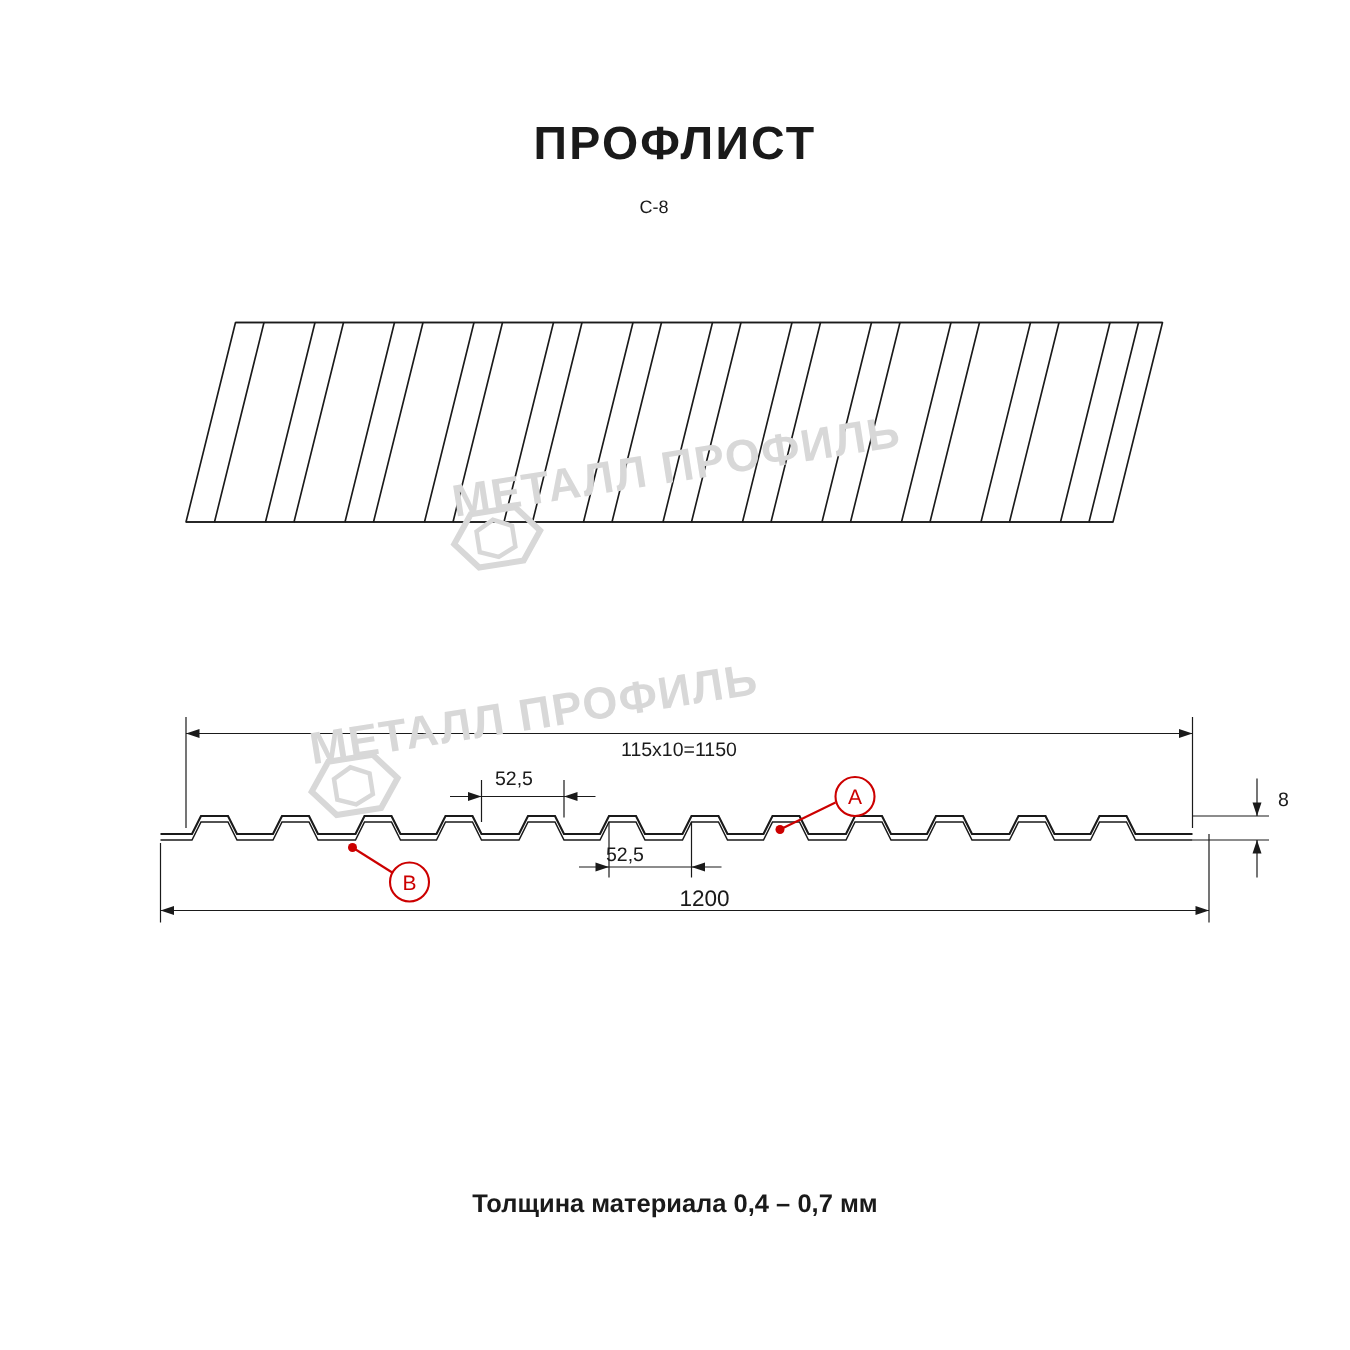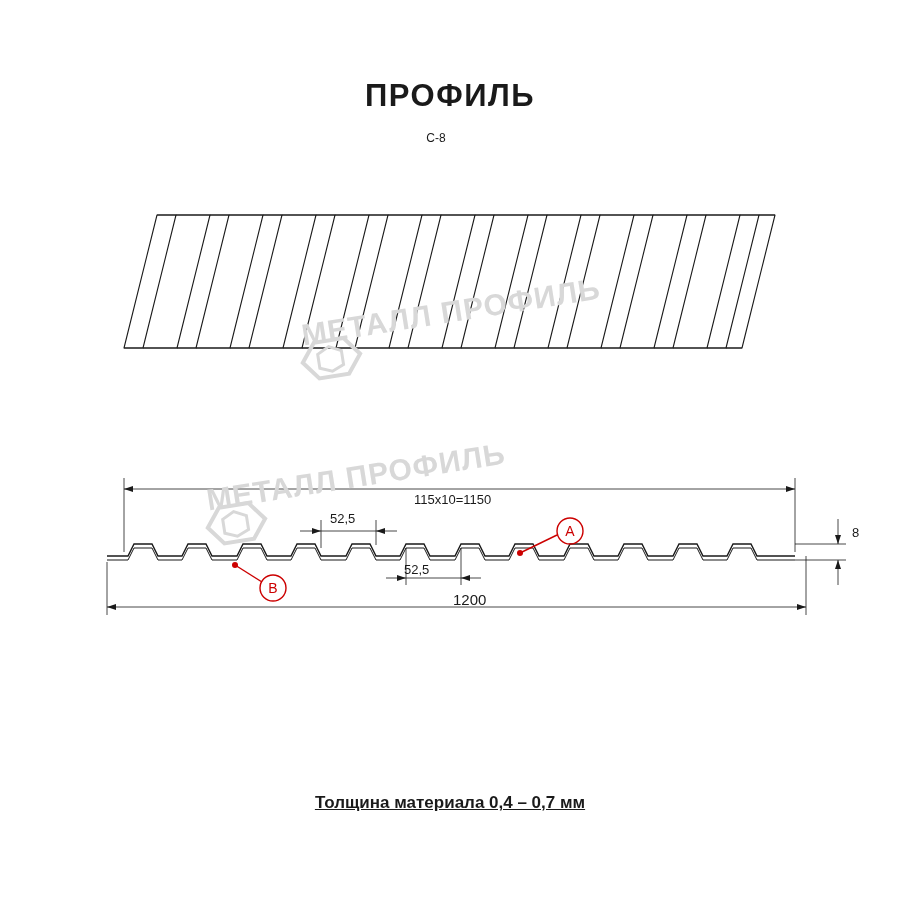--- a/index.html
+++ b/index.html
@@ -43,21 +43,20 @@
   }
   .footer {
     position: absolute;
     left: 0;
     top: 793px;
     width: 900px;
     text-align: center;
     font-size: 17px;
     font-weight: bold;
     color: #1a1a1a;
-    text-decoration: underline;
   }
   .dim-label {
     position: absolute;
     font-size: 13px;
     color: #1a1a1a;
     white-space: nowrap;
   }
   .wm {
     position: absolute;
     color: #d8d8d8;
@@ -74,21 +73,21 @@
     font-size: 14px;
     color: #cc0000;
     font-weight: normal;
     text-align: center;
     width: 24px;
   }
 </style>
 </head>
 <body>
 
-<div class="title">ПРОФИЛЬ</div>
+<div class="title">ПРОФЛИСТ</div>
 <div class="subtitle">С-8</div>
 
 <svg id="sheet" viewBox="0 0 900 900">
 
   <g fill="none" stroke="#1a1a1a" stroke-width="1.1" stroke-linejoin="round">
 
     <path d="M157,215 L775,215"></path>
 
     <path d="M157,215 L176,215 L143,348 L124,348 Z"></path>
     <path d="M176,215 L210,215 L177,348 L143,348"></path>

